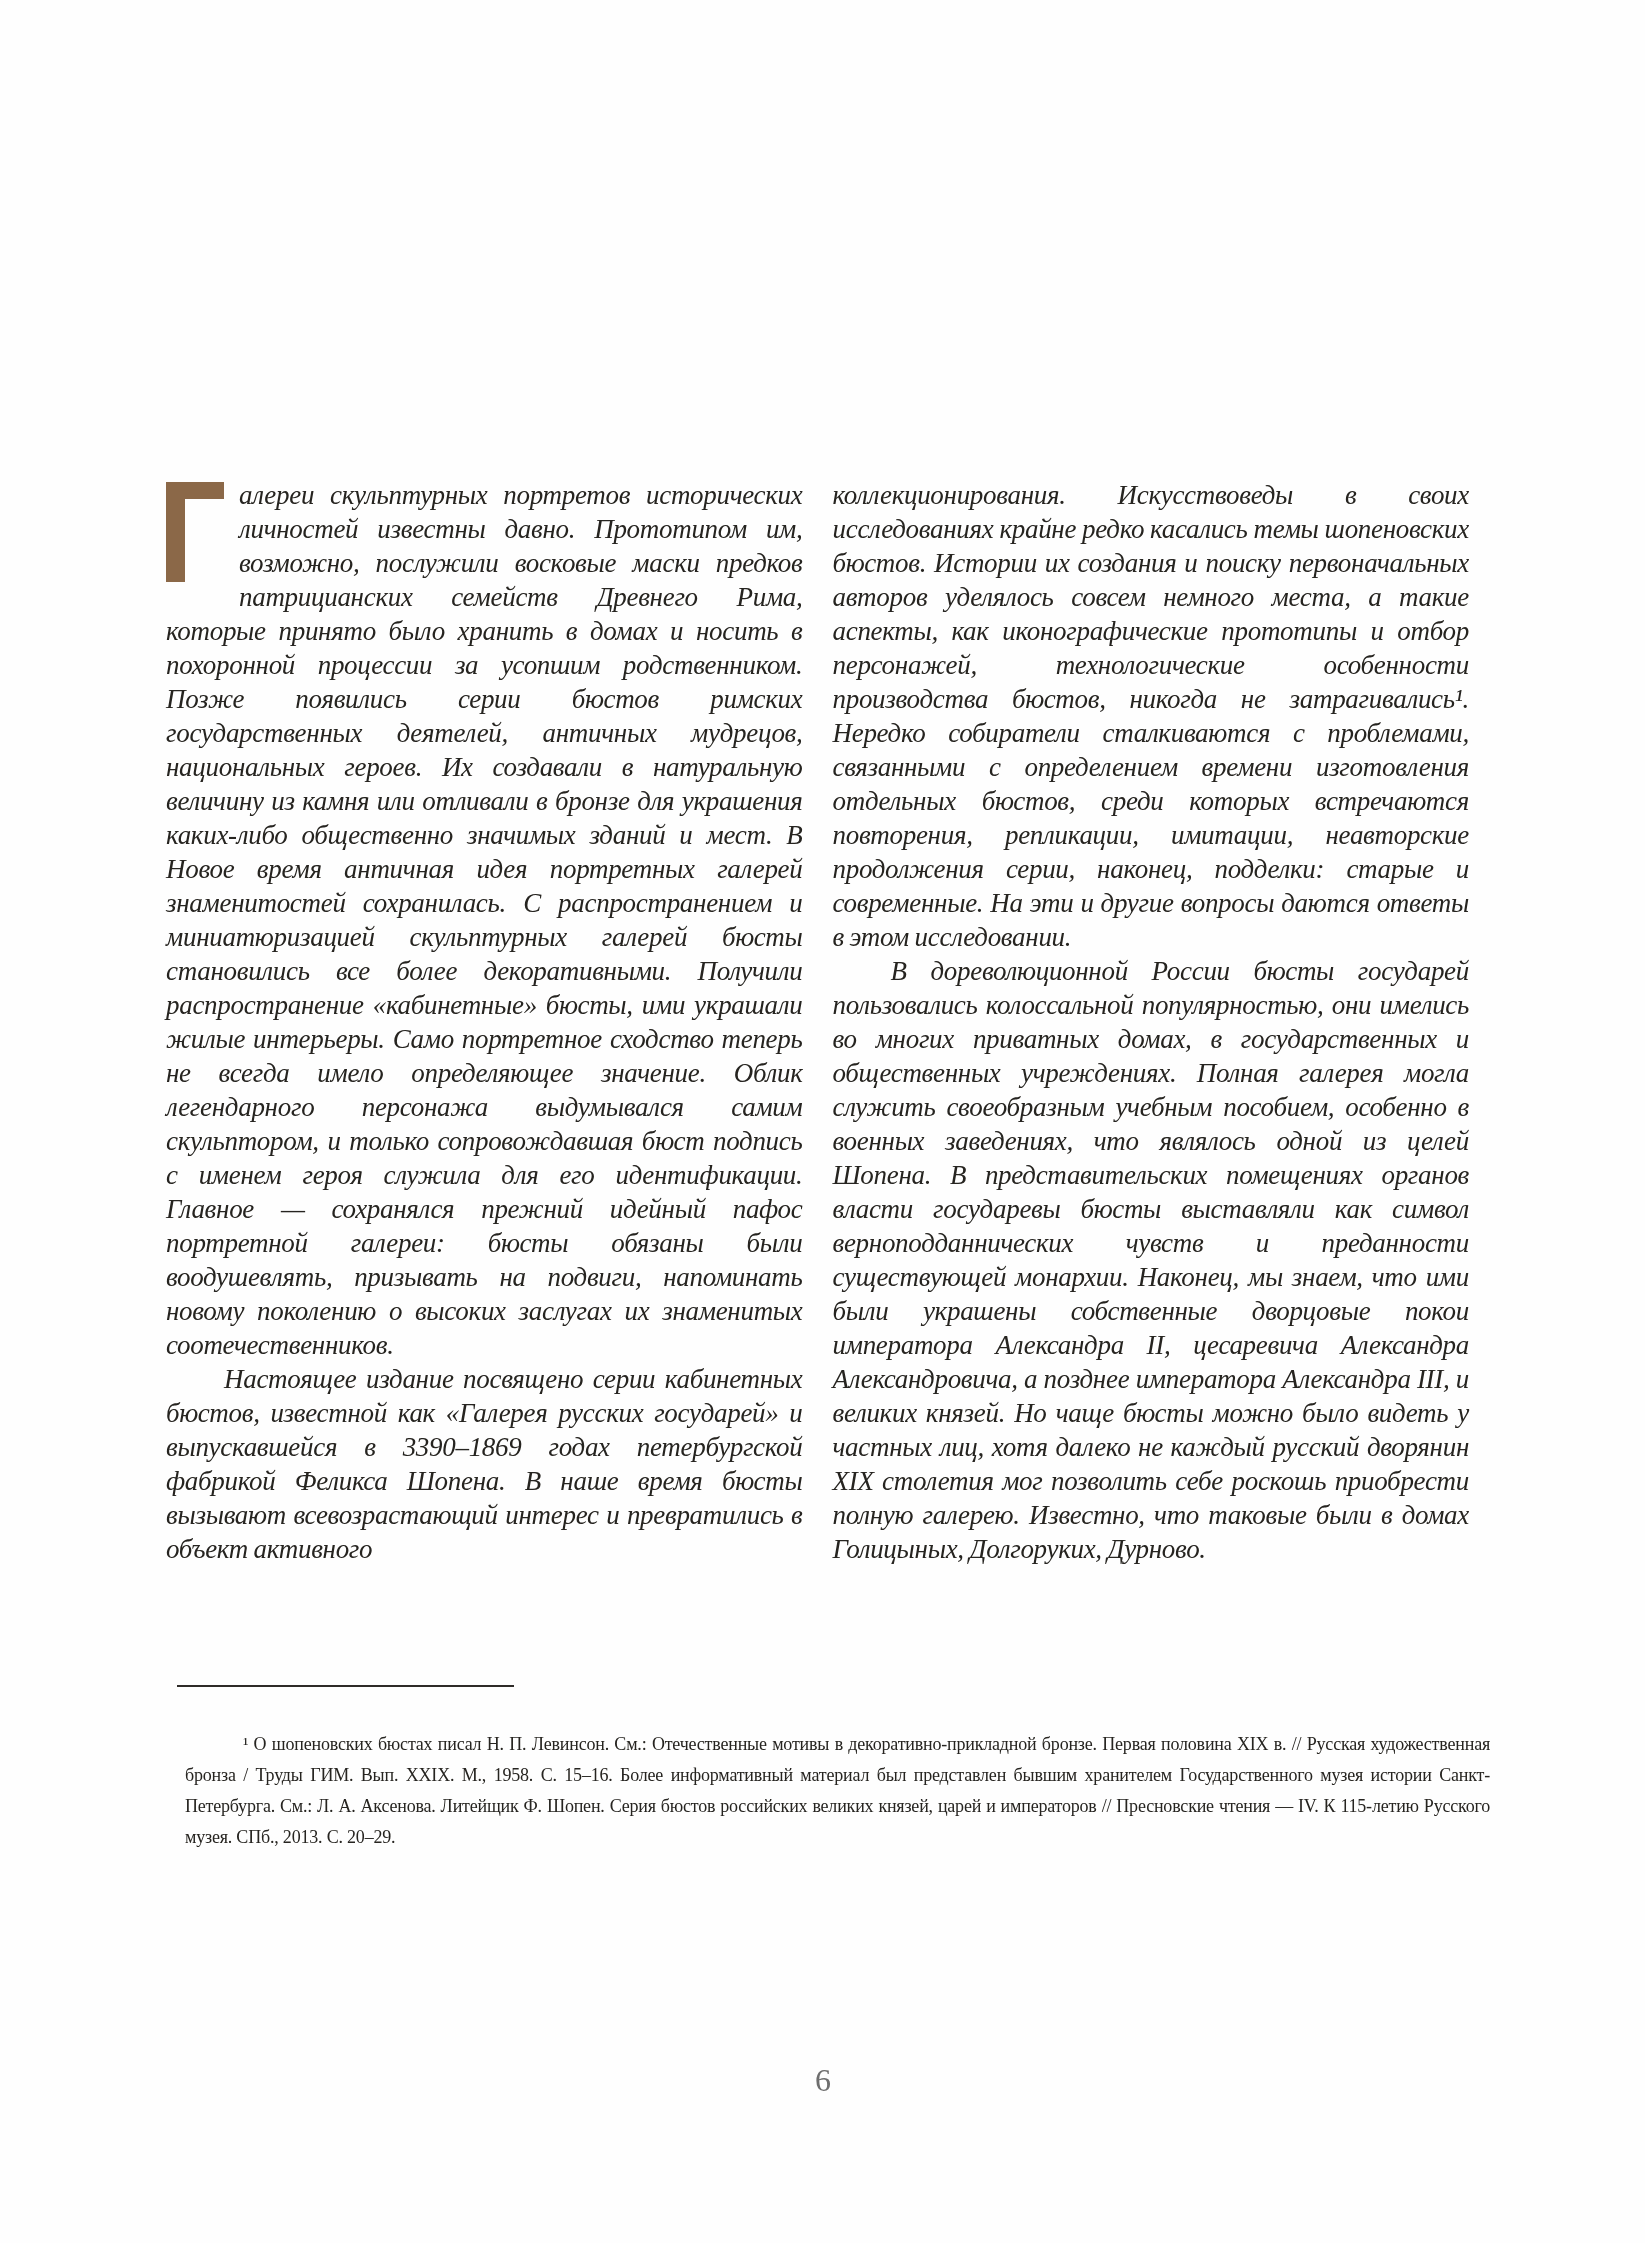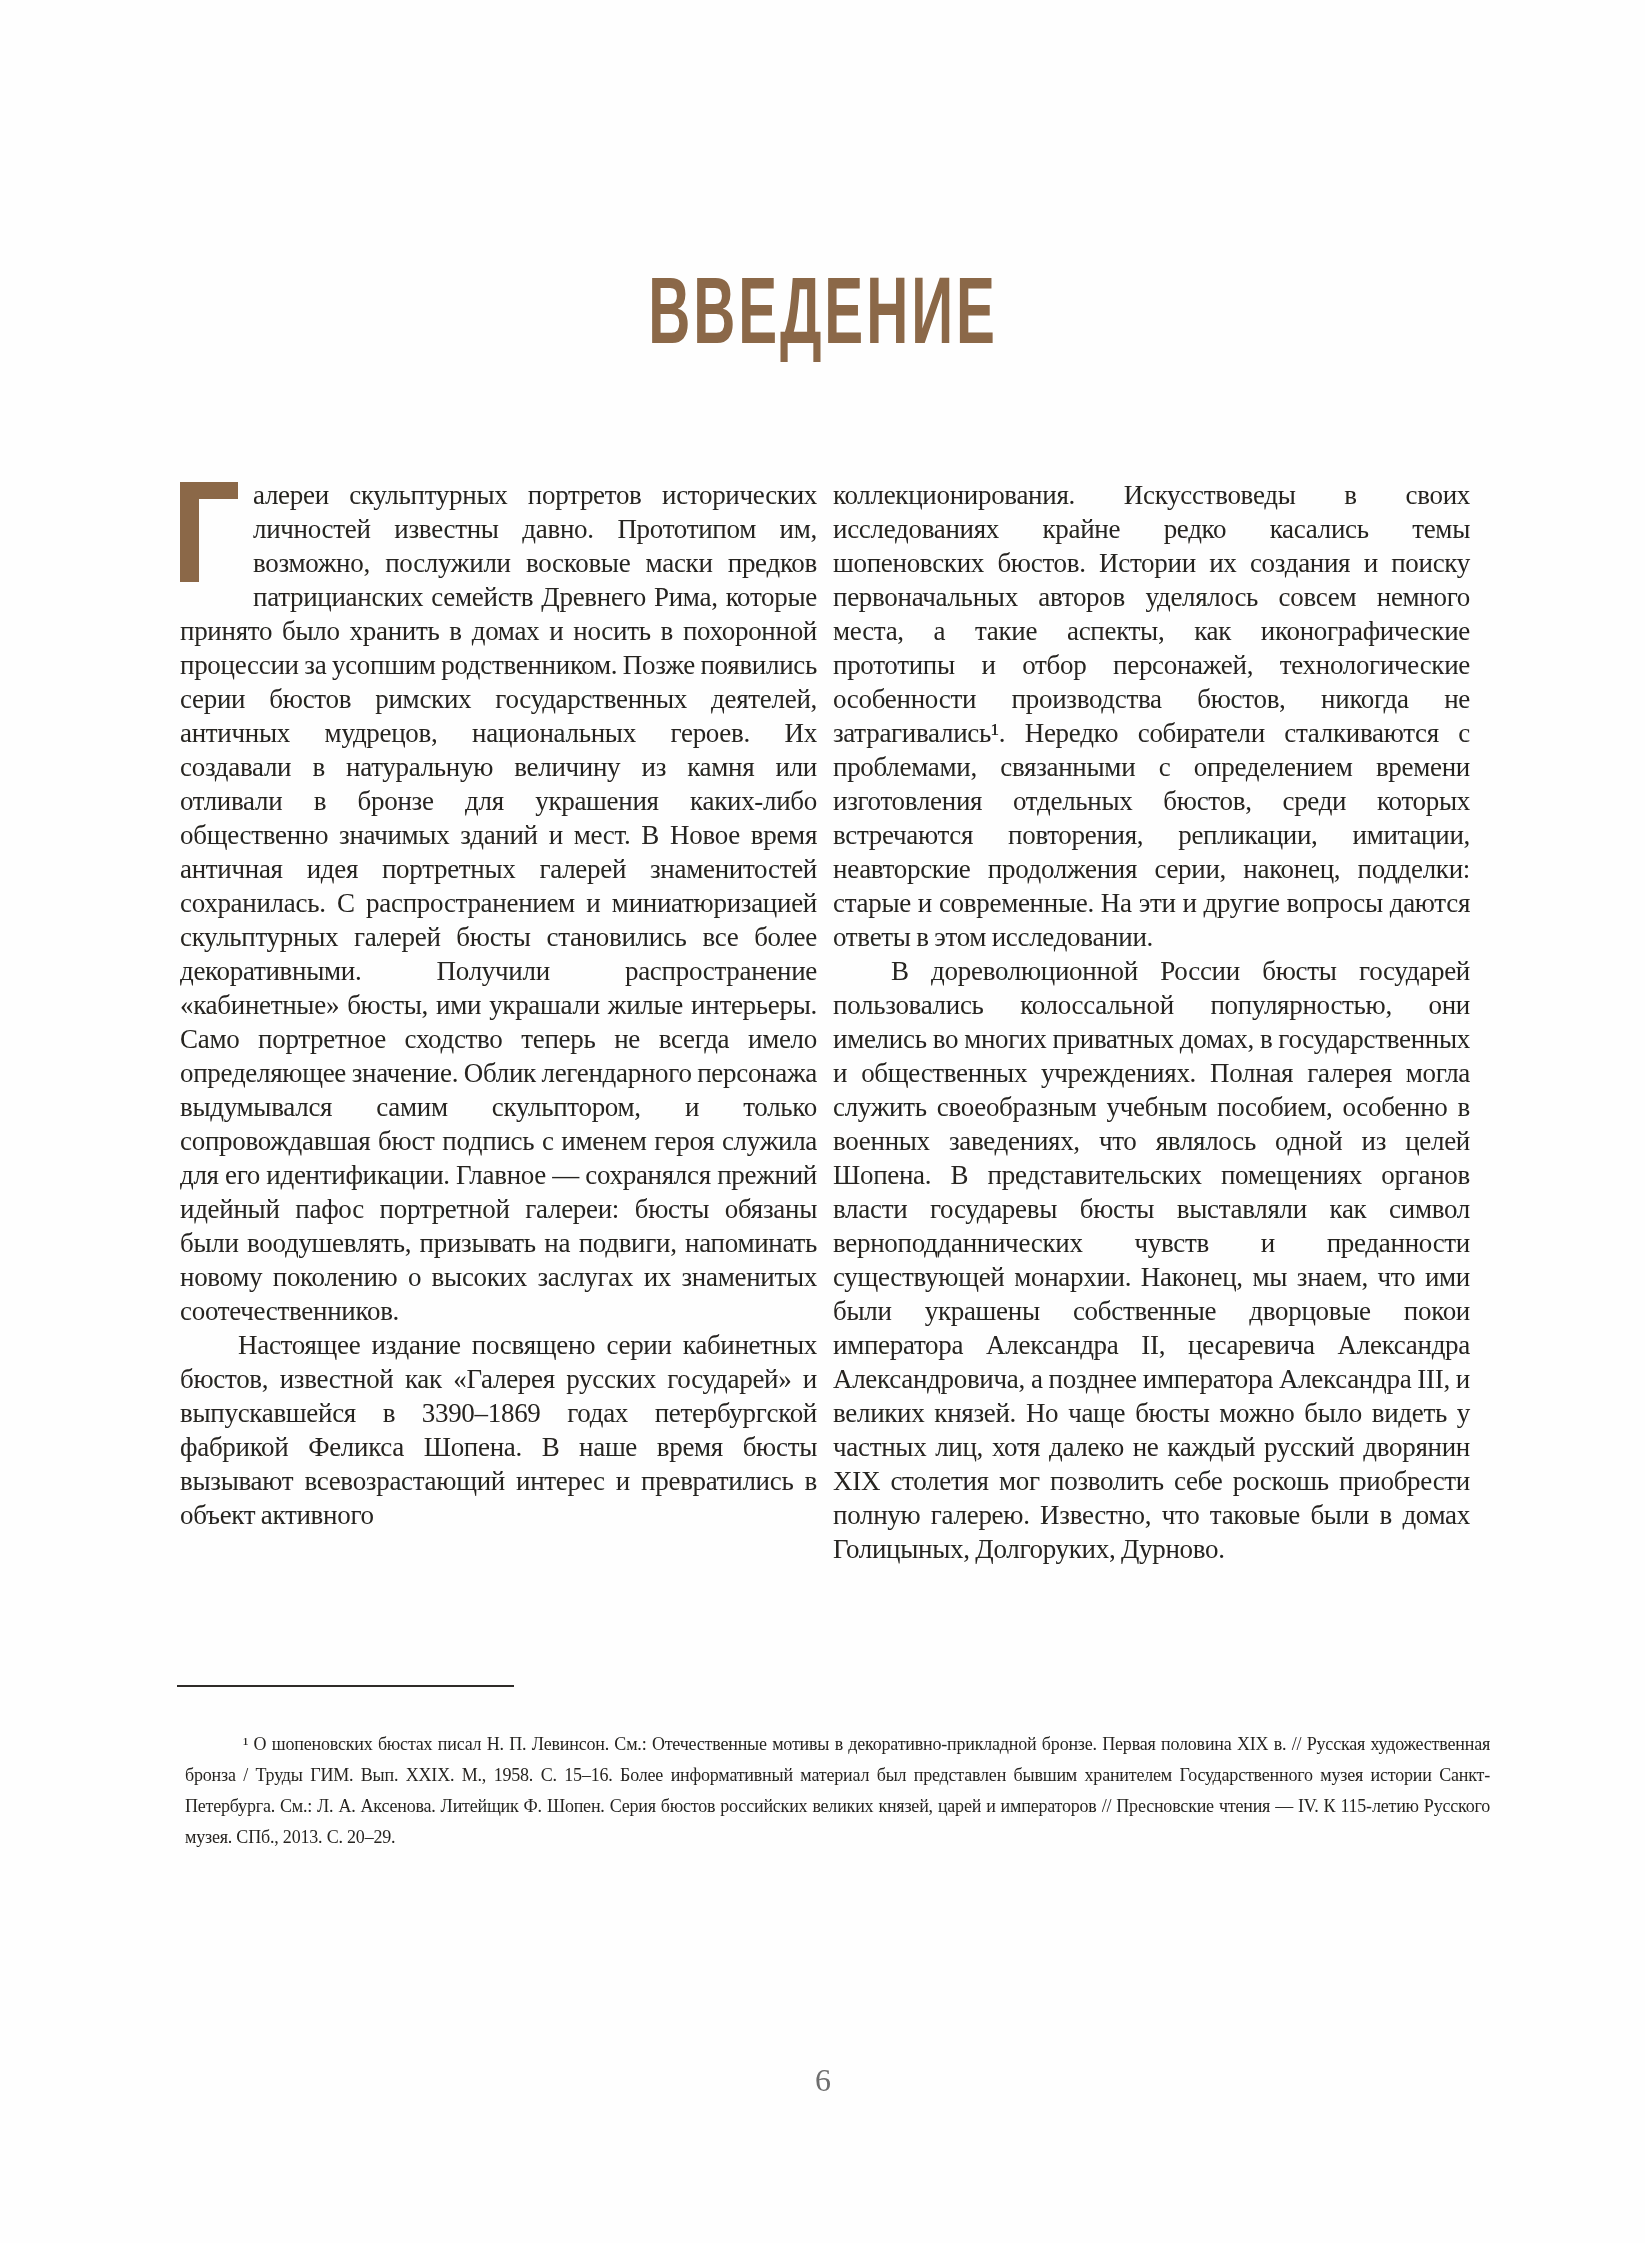--- a/index.html
+++ b/index.html
@@ -27,24 +27,25 @@
     font-size: 94px;
     line-height: 79px;
     letter-spacing: 4.7px;
     color: var(--accent);
     transform: scaleX(0.62);
     transform-origin: center top;
     white-space: nowrap;
   }
   .columns {
     position: absolute;
-    top: 478px; left: 180px;
+    top: 478px; left: 166px;
     width: 1303px;
     display: flex;
-    gap: 16px;
+    gap: 30px;
+    font-style: italic;
   }
   .col {
     width: 637px;
     text-align: justify;
     font-size: 27px;
     line-height: 34px;
     letter-spacing: -0.3px;
     word-spacing: -0.9px;
   }
   .col p { margin: 0; }
@@ -89,23 +90,20 @@
     text-align: center;
     font-size: 32px;
     color: #6e6e6e;
   }
 </style>
 </head>
 <body>
 
 <div class="page">
 
-  <div class="title-wrap">
-    <span class="title">ВВЕДЕНИЕ</span>
-  </div>
 
   <div class="columns">
 
     <div class="col">
       <p>
         <span class="dropcap">
             <span class="visually-hidden">Г</span>
           </span><span>алереи скульптурных портретов исторических личностей известны давно. Прототипом им, возможно, послужили восковые маски предков патрицианских семейств Древнего Рима, которые принято было хранить в домах и носить в похоронной процессии за усопшим родственником. Позже появились серии бюстов римских государственных деятелей, античных мудрецов, национальных героев. Их создавали в натуральную величину из камня или отливали в бронзе для украшения каких-либо общественно значимых зданий и мест. В Новое время античная идея портретных галерей знаменитостей сохранилась. С распространением и миниатюризацией скульптурных галерей бюсты становились все более декоративными. Получили распространение «кабинетные» бюсты, ими украшали жилые интерьеры. Само портретное сходство теперь не всегда имело определяющее значение. Облик легендарного персонажа выдумывался самим скульптором, и только сопровождавшая бюст подпись с именем героя служила для его идентификации. Главное — сохранялся прежний идейный пафос портретной галереи: бюсты обязаны были воодушевлять, призывать на подвиги, напоминать новому поколению о высоких заслугах их знаменитых соотечественников.</span>
       </p>
       <p class="indent">

